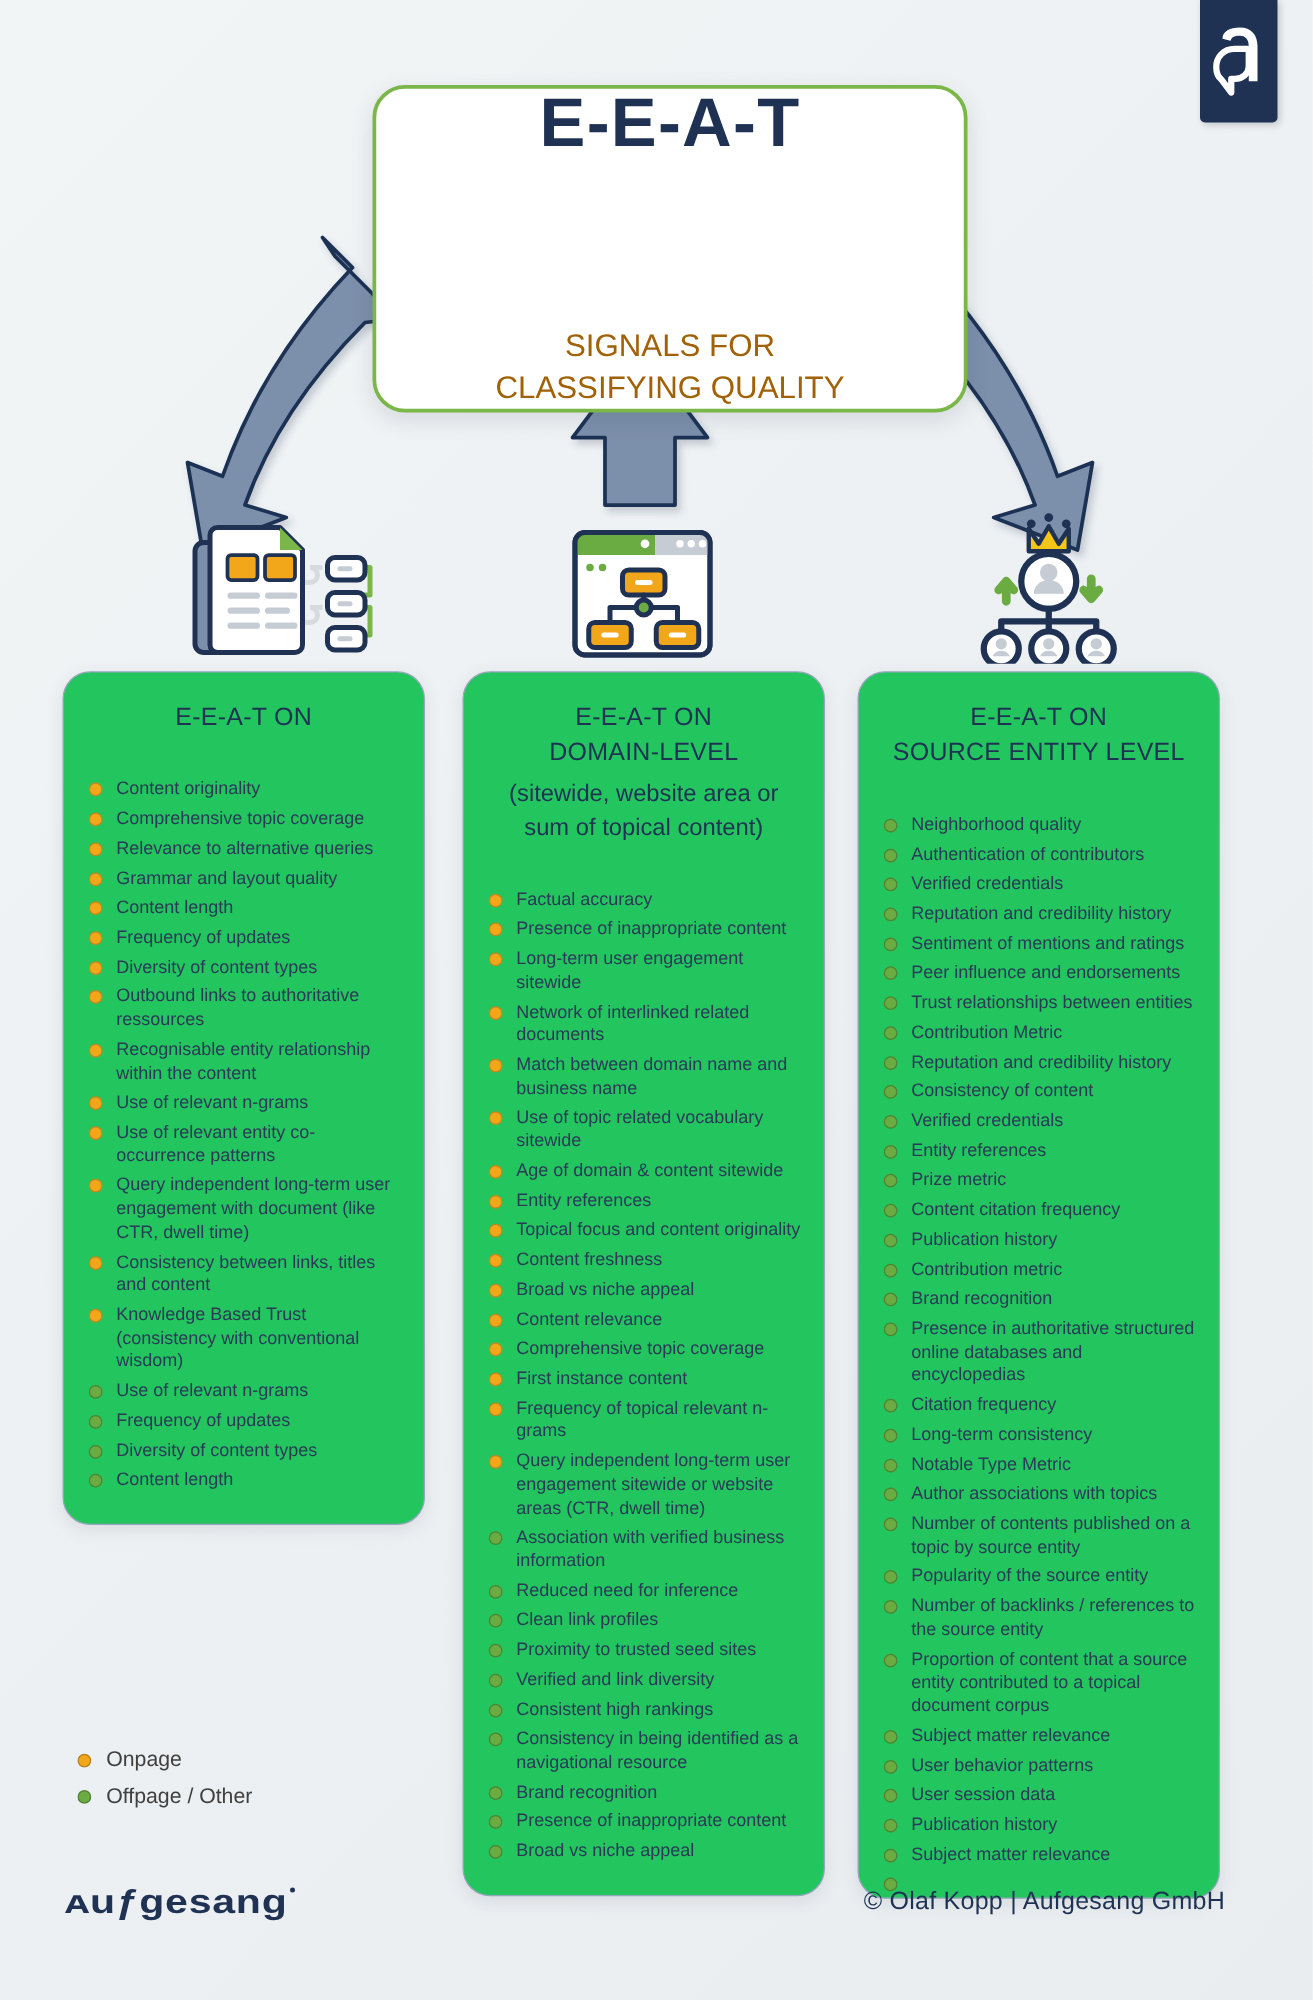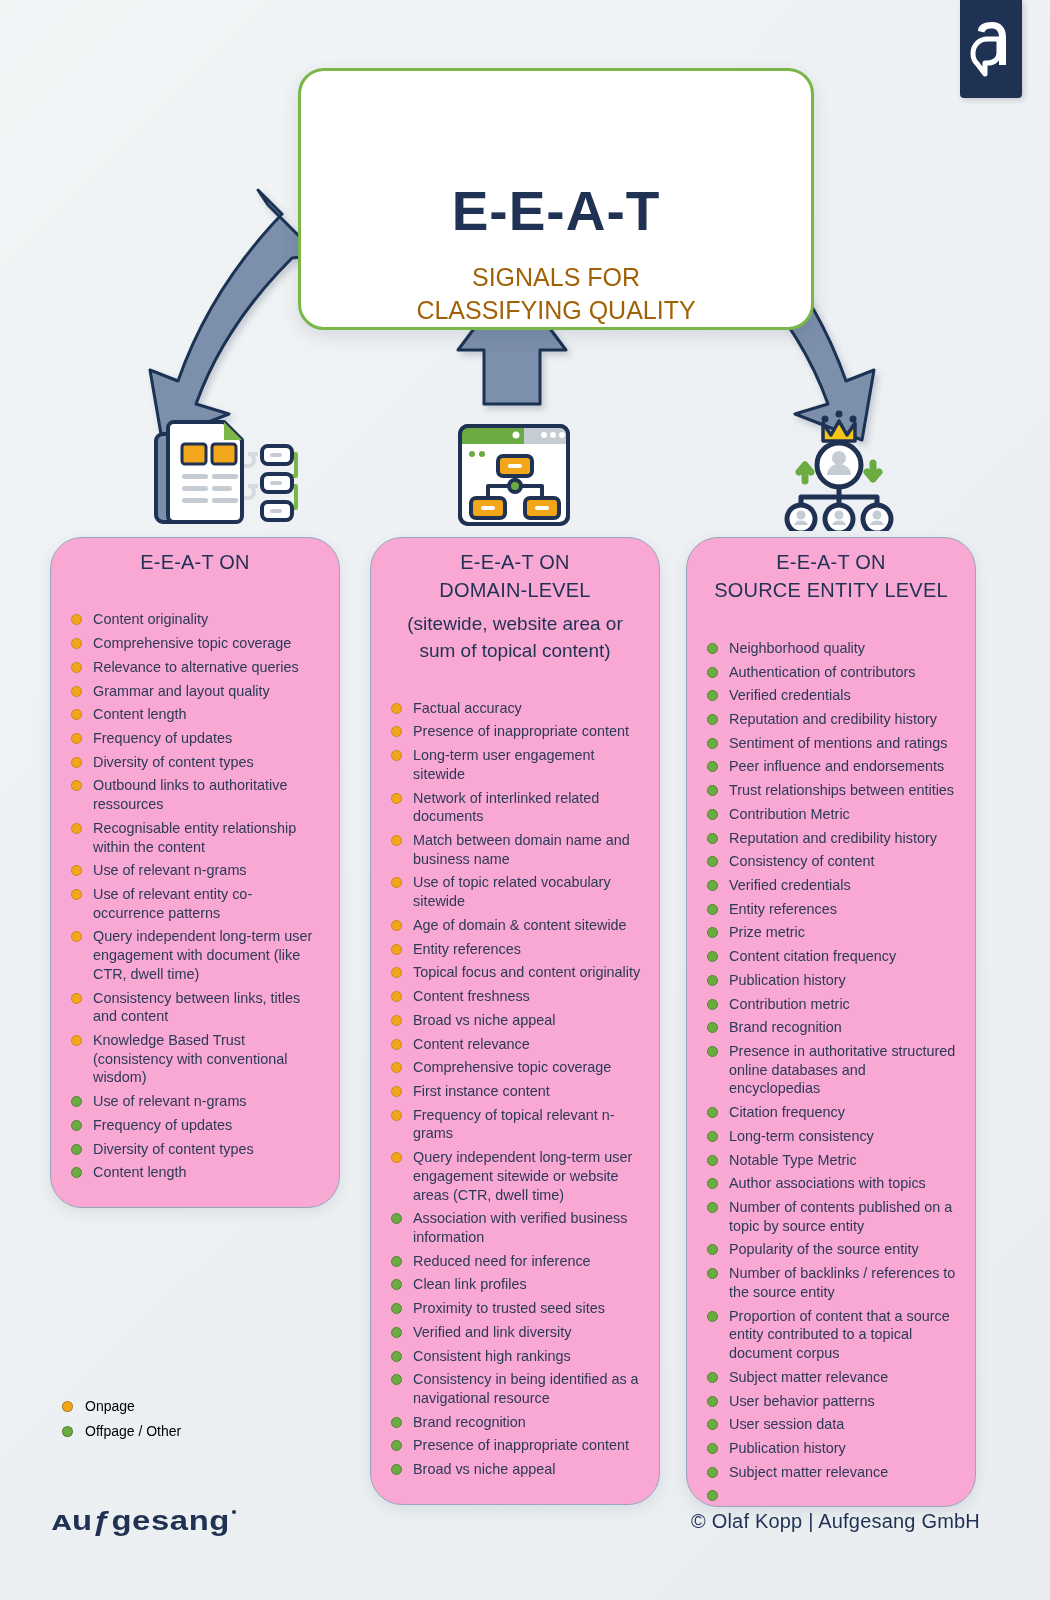--- a/index.html
+++ b/index.html
@@ -18,27 +18,27 @@
     background: #1f3254;
     border-radius: 0 0 4px 4px;
     box-shadow: 2px 2px 6px rgba(0,0,0,.18);
     display: flex; align-items: center; justify-content: center;
   }
   .brand-tab svg { display:block; }
 
   
   .hero {
     position: absolute; left: 298px; top: 68px;
-    width: 516px; height: 262px;
+    width: 476px; height: 262px;
     background: #ffffff;
     border: 3px solid #7ab648;
     border-radius: 26px;
     box-shadow: 0 6px 18px rgba(40,55,80,.13);
     display: flex; flex-direction: column;
-    align-items: center; justify-content: flex-end;
+    align-items: center; justify-content: space-between;
     z-index: 5;
   }
   .hero-title {
     font-size: 55px; font-weight: 700; letter-spacing: 1px;
     color: #1f3254; line-height: 1;
     margin-bottom: 22px;
   }
   .hero-sub {
     font-size: 25px; color: #a16207; text-align: center;
     line-height: 1.32; font-weight: 400;
@@ -49,25 +49,25 @@
 
   
   .icon-slot { position: absolute; z-index: 3; }
   #icon-doc    { left: 150px; top: 412px; }
   #icon-domain { left: 456px; top: 410px; }
   #icon-entity { left: 775px; top: 403px; }
 
   
   .col {
     position: absolute;
-    background: #f9a8d4;
+    background: #22c55e;
     border: 1.5px solid #97a6bd;
-    border-radius: 32px;
+    border-radius: 22px;
     box-shadow: 0 4px 14px rgba(40,55,80,.10);
-    padding: 10px 16px 20px 16px;
+    padding: 22px 16px 20px 16px;
   }
   #col-document { left: 50px;  top: 537px; width: 290px; }
   #col-domain   { left: 370px; top: 537px; width: 290px; }
   #col-entity   { left: 686px; top: 537px; width: 290px; }
 
   .col-title {
     text-align: center; color: #1f3254;
     font-size: 20px; line-height: 1.42; font-weight: 400;
     letter-spacing: .2px;
   }
@@ -91,21 +91,21 @@
     display: block;
   }
   .dot.onpage  { background: #f2a71b; border: 1px solid #c9861a; }
   .dot.offpage { background: #6aab42; border: 1px solid #4f8430; }
 
   
   .legend { position: absolute; left: 62px; top: 1398px; }
   .legend-row {
     display: flex; align-items: center; gap: 12px;
     margin-bottom: 9px;
-    color: #000000; font-size: 14px;
+    color: #404040; font-size: 17px;
   }
   .legend-row .ldot { width: 11px; height: 11px; border-radius: 50%; flex: none; }
 
   
   .footer-logo {
     position: absolute; left: 52px; top: 1504px;
     color: #1f3254;
   }
   .footer-logo svg { display: block; }
   .footer-credit {

